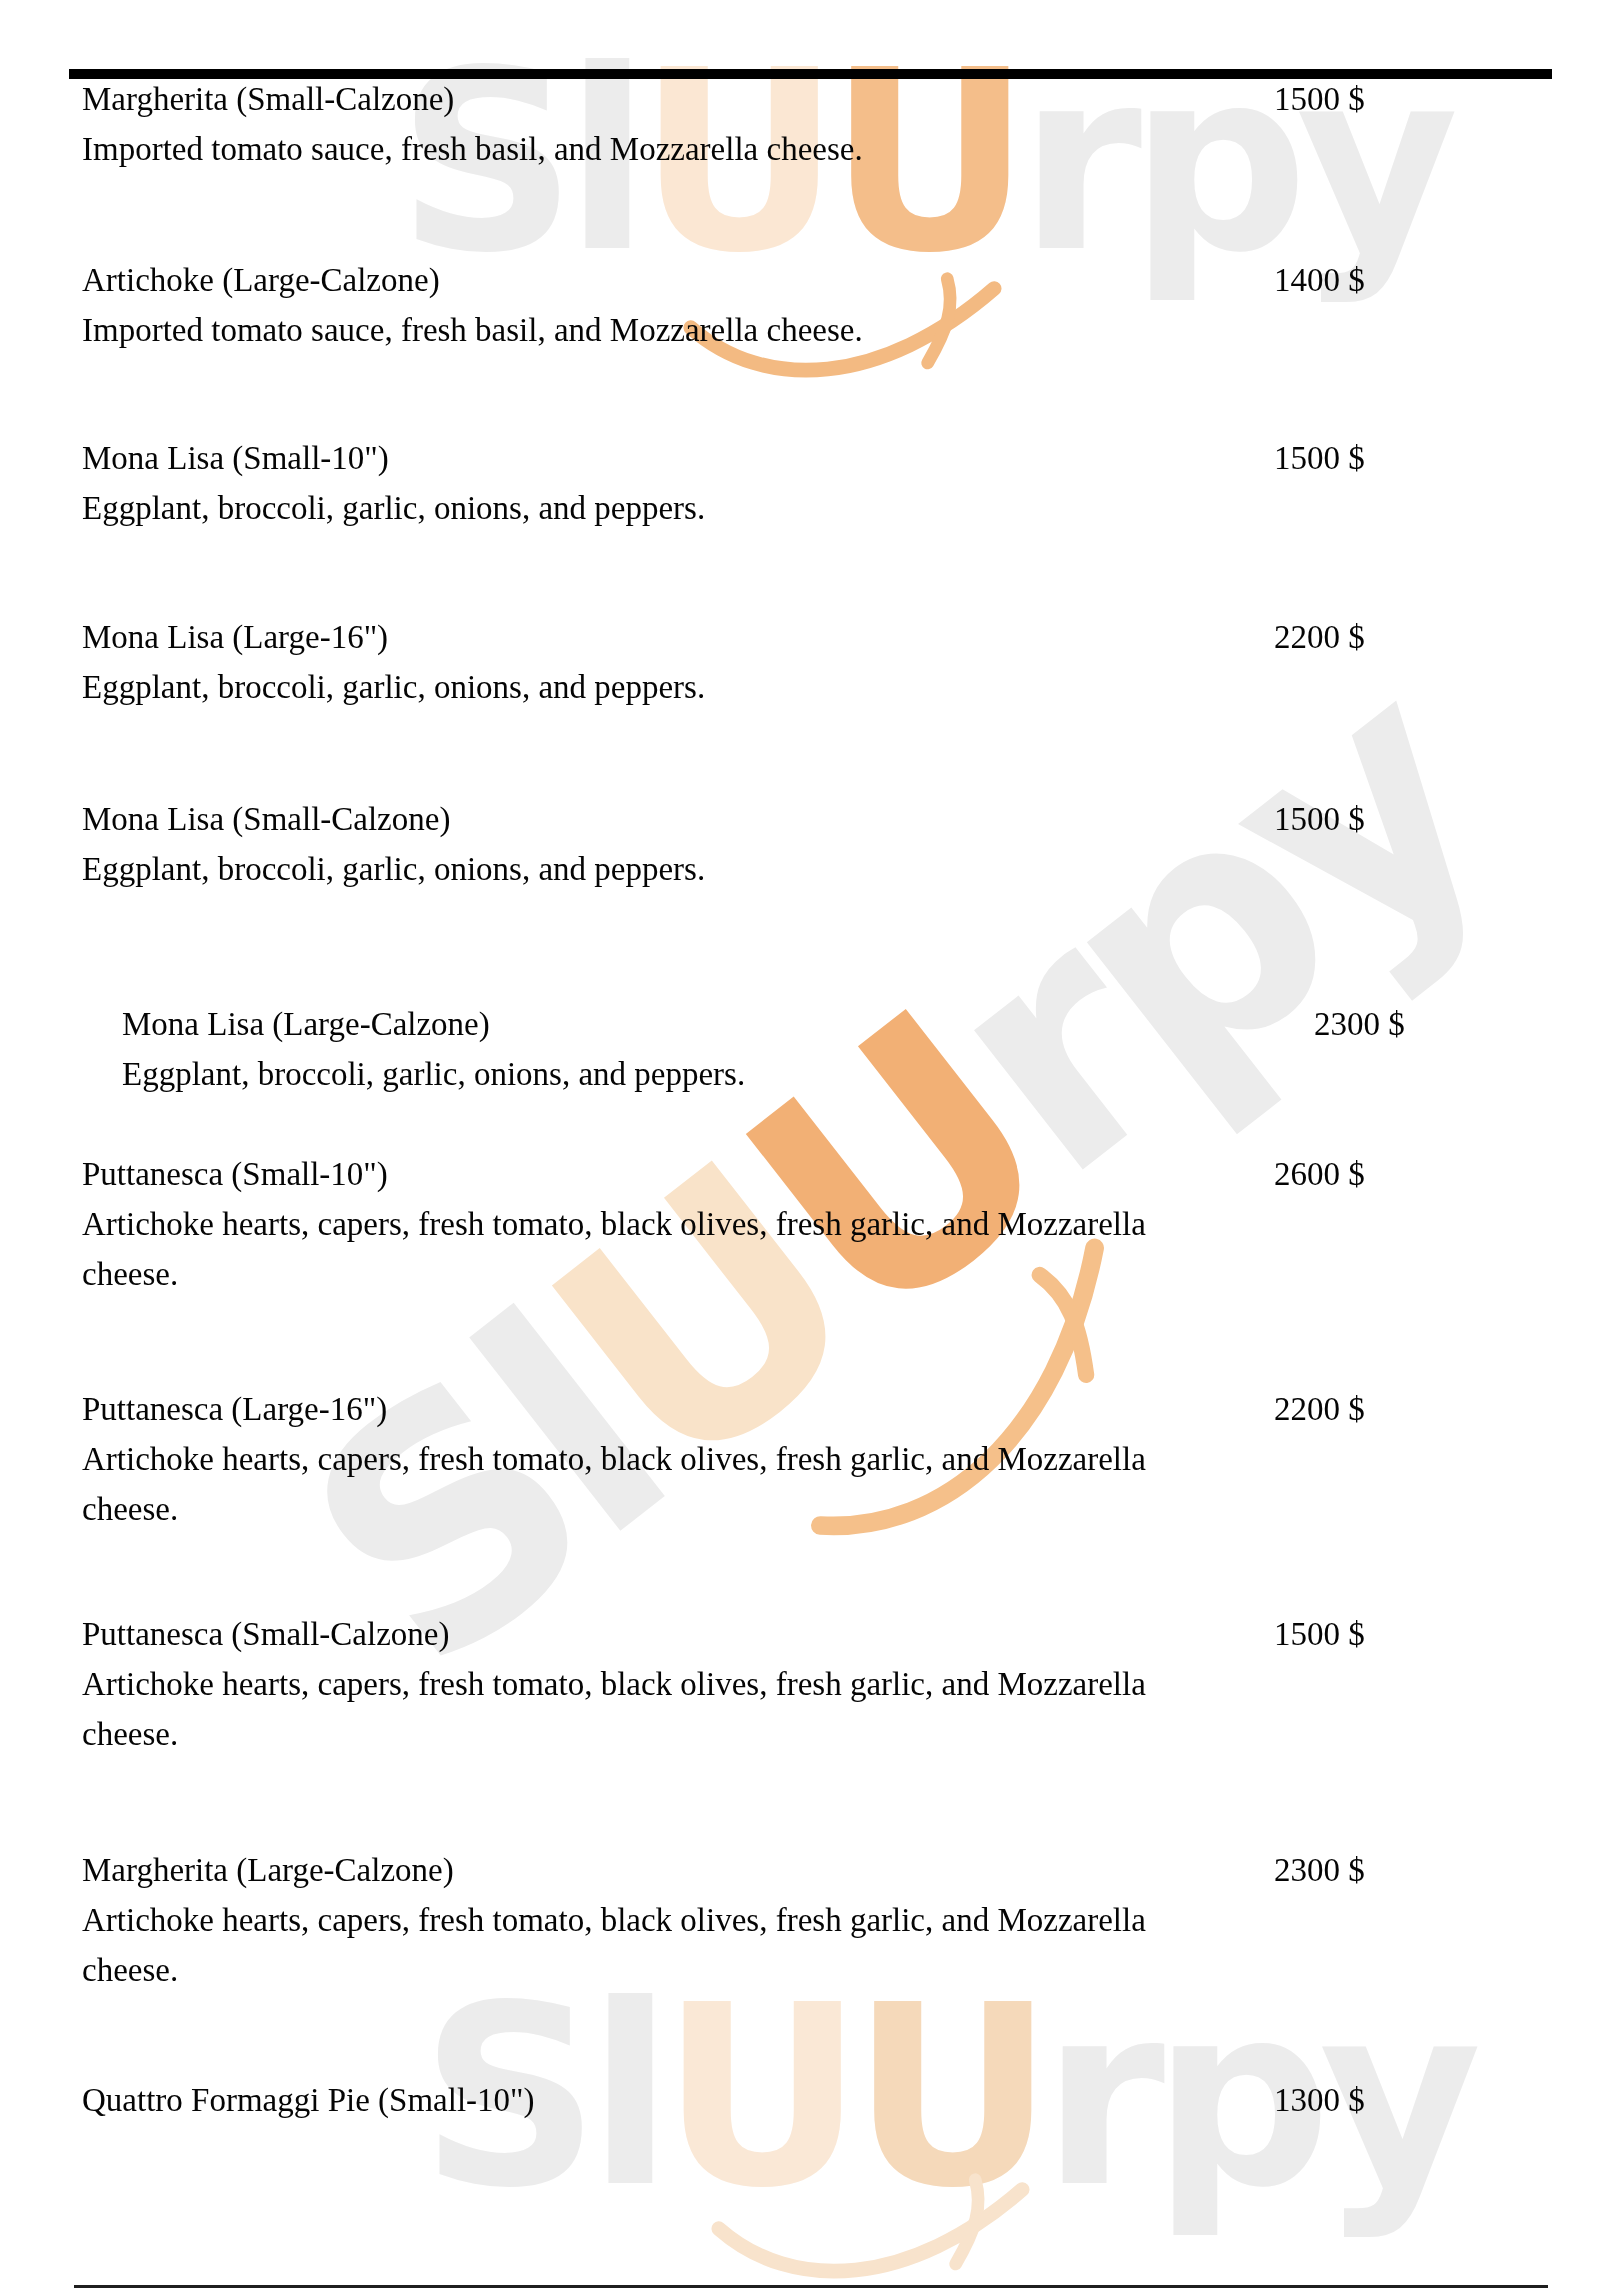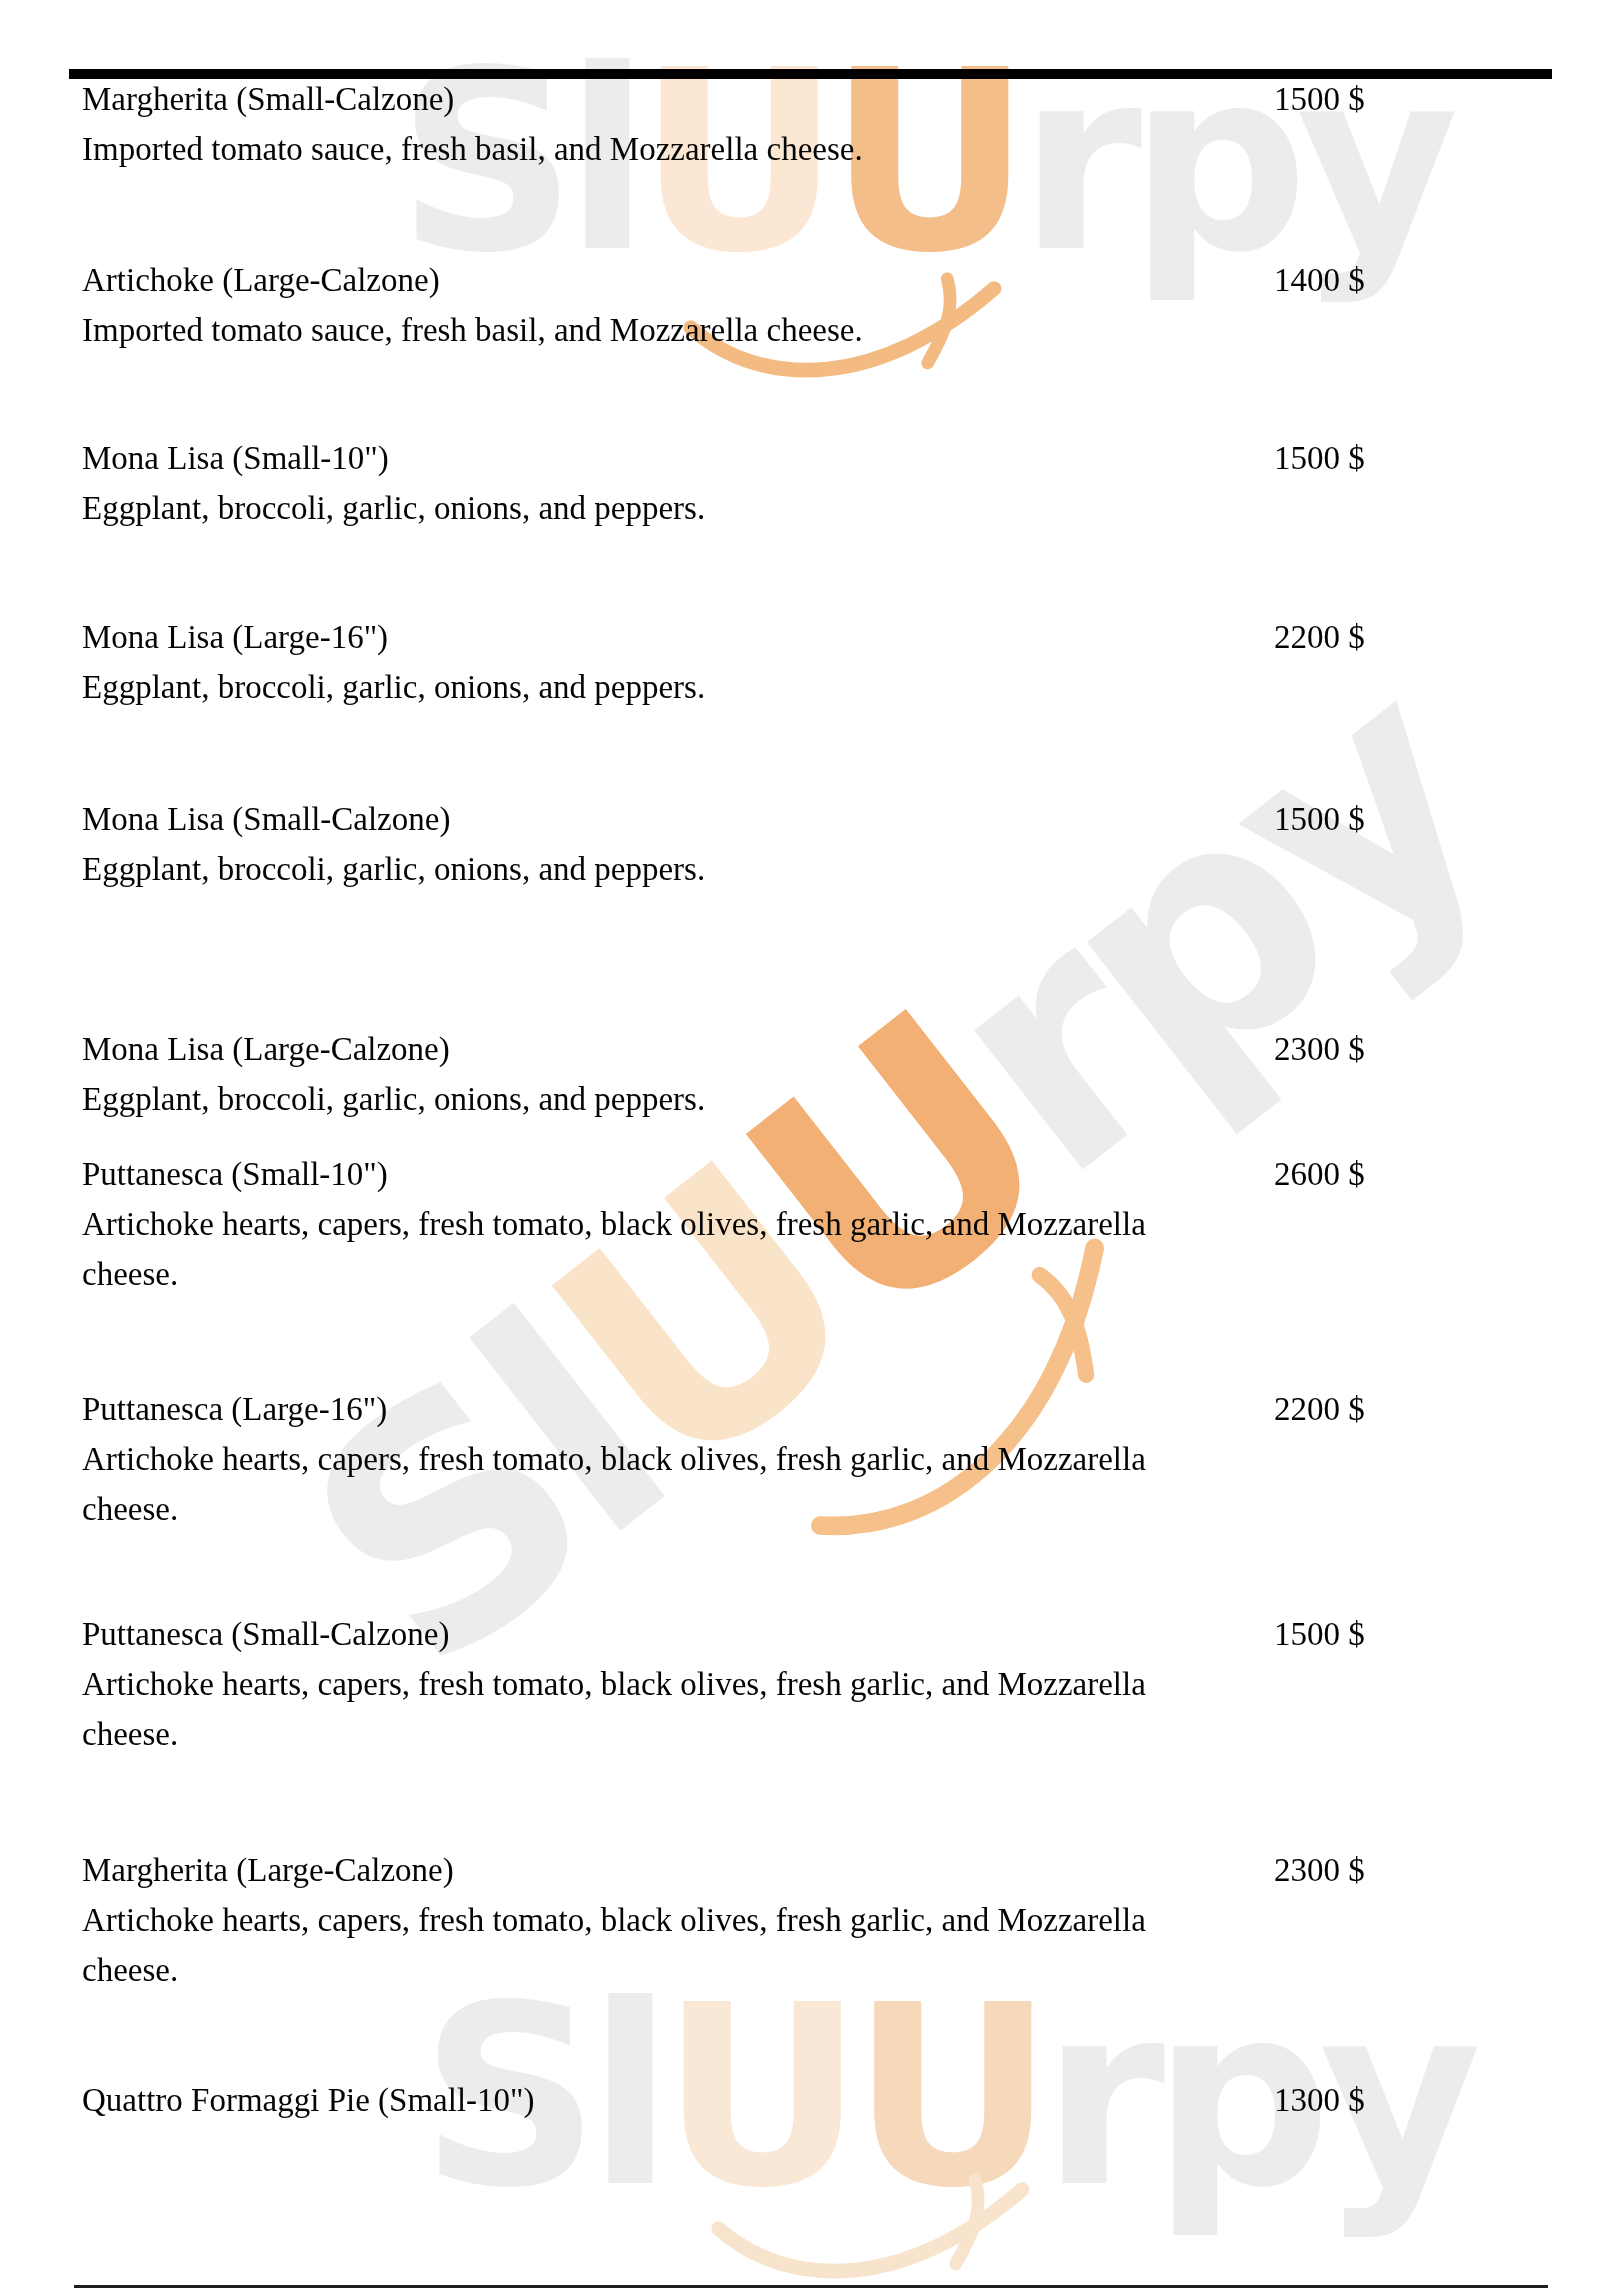--- a/index.html
+++ b/index.html
@@ -65,21 +65,21 @@
   }
   .item .line { position: relative; }
   .item .price { position: absolute; left: 1192px; top: 0; white-space: nowrap; }
   .item .desc  { max-width: 1137px; }
 
   .it0  { top: 74px; }
   .it1  { top: 255px; }
   .it2  { top: 433px; }
   .it3  { top: 612px; }
   .it4  { top: 794px; }
-  .it5  { top: 1024px; }
+  .it5  { top: 999px; margin-left: 40px; }
   .it6  { top: 1149px; }
   .it7  { top: 1384px; }
   .it8  { top: 1609px; }
   .it9  { top: 1845px; }
   .it10 { top: 2075px; }
 </style>
 </head>
 <body>
 
 <div class="wm wm-top">

